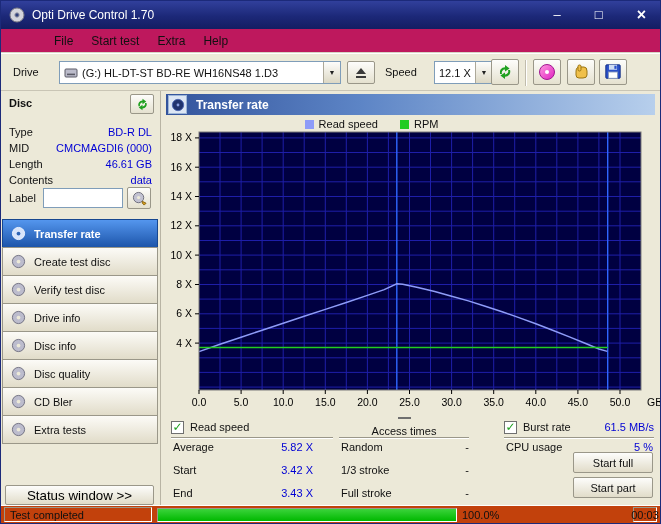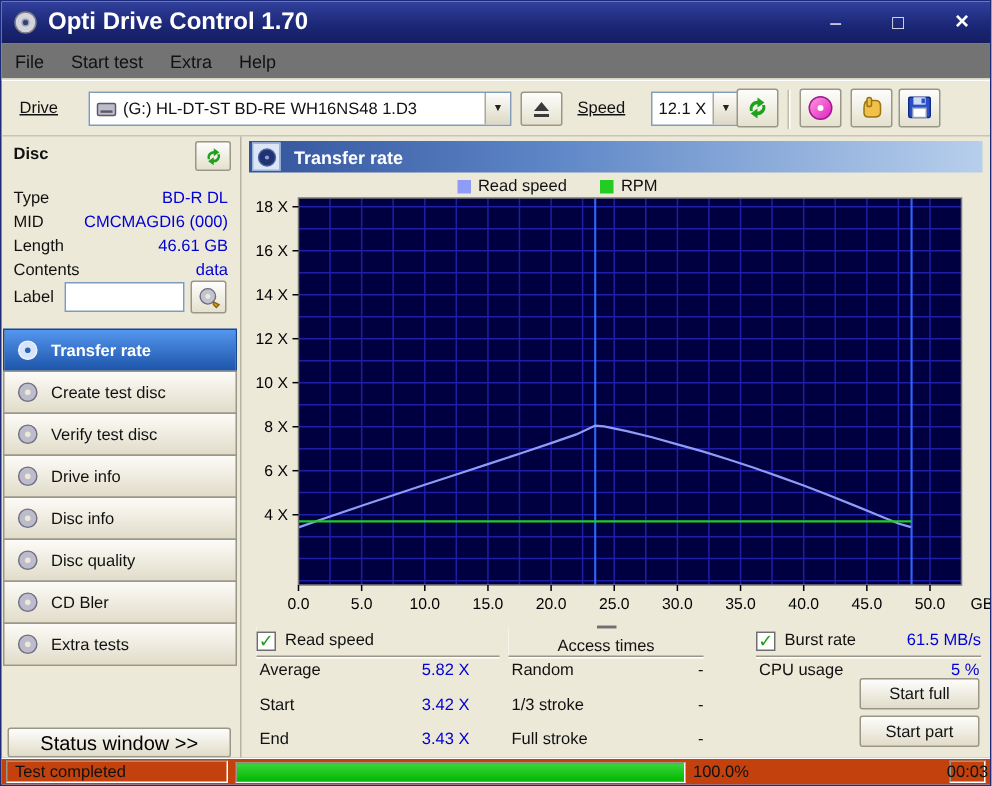--- a/index.html
+++ b/index.html
@@ -3,33 +3,33 @@
 <meta charset="utf-8">
 <style>
   *{margin:0;padding:0;box-sizing:border-box;font-family:"Liberation Sans","DejaVu Sans",sans-serif;}
   body{width:661px;height:524px;background:#888;}
   .window{position:relative;width:661px;height:524px;background:#ece9d8;border:1px solid #1c2a7a;overflow:hidden;font-size:11px;color:#111;}
 
   
   .titlebar{position:absolute;left:0;top:0;width:100%;height:28px;
     background:linear-gradient(180deg,#31409c 0%,#1c2878 55%,#141d62 100%);
     display:flex;align-items:center;gap:7px;padding:0 8px;color:#fff;}
-  .titlebar .title{font-size:16px;font-weight:bold;}
+  .titlebar .title{font-size:12px;font-weight:normal;}
   .win-controls{margin-left:auto;display:flex;gap:34px;align-items:center;padding-right:6px;}
   .win-controls span{color:#fff;font-size:13px;cursor:default;line-height:28px;}
   .win-controls .close{font-size:16px;font-weight:bold;}
 
   
   .menubar{position:absolute;left:0;top:28px;width:100%;height:24px;display:flex;align-items:center;
-    border-bottom:1px solid #d8d4c4;background:#737373;font-size:12px;}
+    border-bottom:1px solid #d8d4c4;background:#be185d;font-size:12px;padding-left:44px;}
   .menubar .mitem{padding:0 9px;line-height:24px;}
 
   
   .toolbar{position:absolute;left:0;top:52px;width:100%;height:38px;border-top:1px solid #fff;border-bottom:1px solid #c9c5b5;}
-  .tlabel{position:absolute;top:12px;font-size:11px;text-decoration:underline;}
+  .tlabel{position:absolute;top:12px;font-size:11px;}
   .combo{position:absolute;background:#fff;border:1px solid #7f9db9;display:flex;align-items:center;gap:4px;padding-left:4px;overflow:hidden;}
   .combo .dd{margin-left:auto;width:17px;align-self:stretch;background:linear-gradient(#fdfdfb,#ddd8c4);
     border-left:1px solid #aca899;display:flex;align-items:center;justify-content:center;font-size:7px;color:#222;}
   .tbtn{position:absolute;background:linear-gradient(#fdfdfb,#e5e1cf);border:1px solid #9a9789;border-radius:2px;
     display:flex;align-items:center;justify-content:center;}
   .tsep{position:absolute;top:6px;width:2px;height:26px;border-left:1px solid #c0bcac;border-right:1px solid #fff;}
 
   
   .leftpanel{position:absolute;left:0;top:90px;width:160px;height:416px;border-right:1px solid #b8b4a4;}
   .disc-header{position:absolute;left:8px;top:6px;font-weight:bold;}

